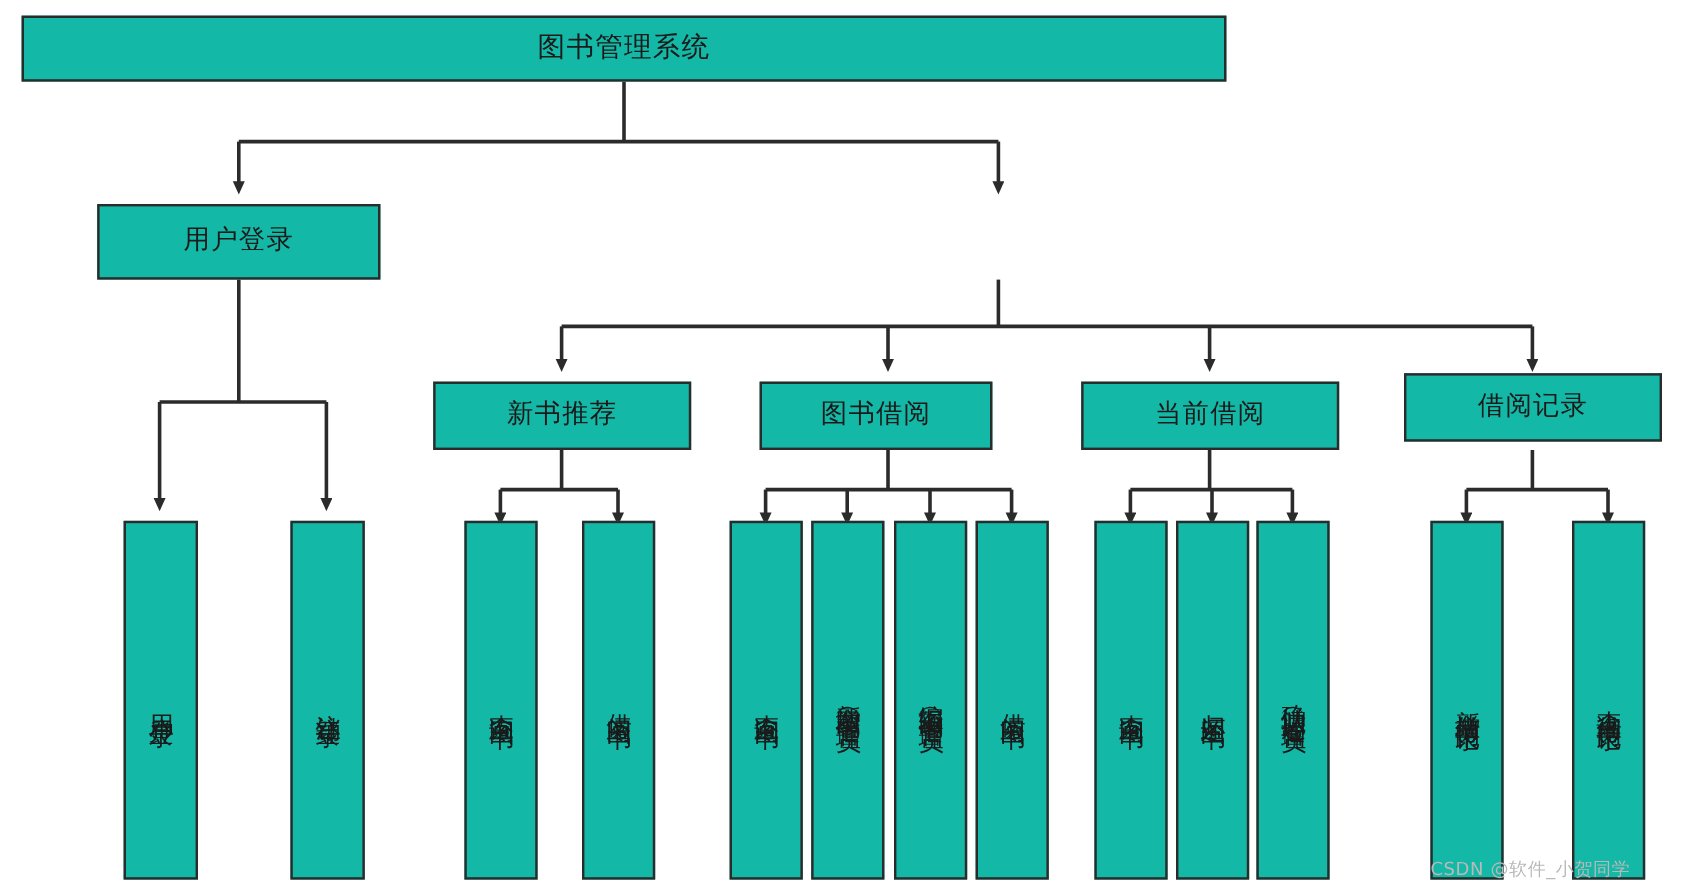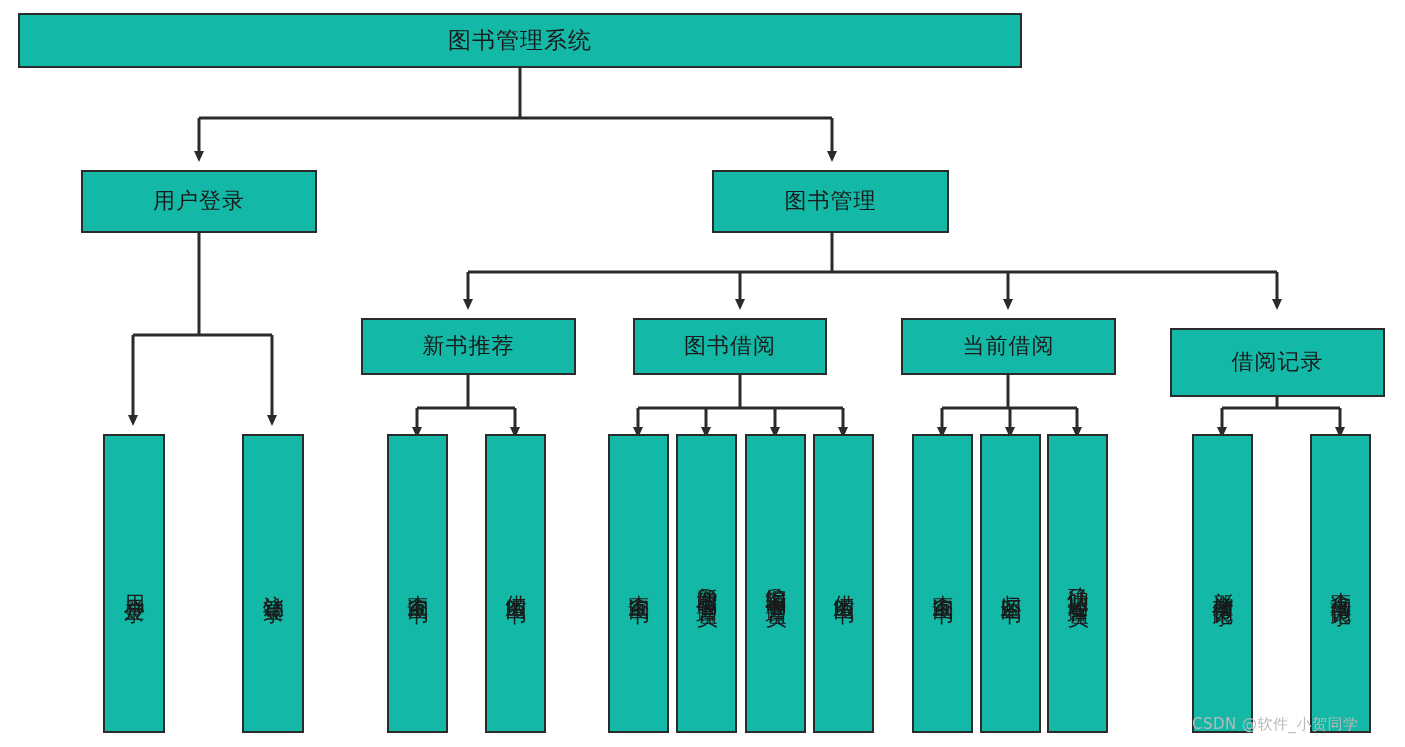--- a/index.html
+++ b/index.html
@@ -116,37 +116,34 @@
   </svg>
 
   <div class="node-box root" style="left:18px; top:13px; width:1004px; height:55px;">
     <span class="node-label">图书管理系统</span>
   </div>
 
   <div class="node-box" style="left:81px; top:170px; width:236px; height:63px;">
     <span class="node-label">用户登录</span>
   </div>
 
-  <div class="node-box" style="left:712px; top:170px; width:237px; height:63px;">
-    <span class="node-label">图书管理</span>
-  </div>
 
   <div class="node-box" style="left:361px; top:318px; width:215px; height:57px;">
     <span class="node-label">新书推荐</span>
   </div>
 
   <div class="node-box" style="left:633px; top:318px; width:194px; height:57px;">
     <span class="node-label">图书借阅</span>
   </div>
 
   <div class="node-box" style="left:901px; top:318px; width:215px; height:57px;">
     <span class="node-label">当前借阅</span>
   </div>
 
-  <div class="node-box" style="left:1170px; top:328px; width:215px; height:69px;">
+  <div class="node-box" style="left:1170px; top:311px; width:215px; height:57px;">
     <span class="node-label">借阅记录</span>
   </div>
 
   <div class="node-box vertical" style="left:103px; top:434px; width:62px; height:299px;">
     <span class="node-label">用户登录</span>
   </div>
   <div class="node-box vertical" style="left:242px; top:434px; width:62px; height:299px;">
     <span class="node-label">注销登录</span>
   </div>
 

